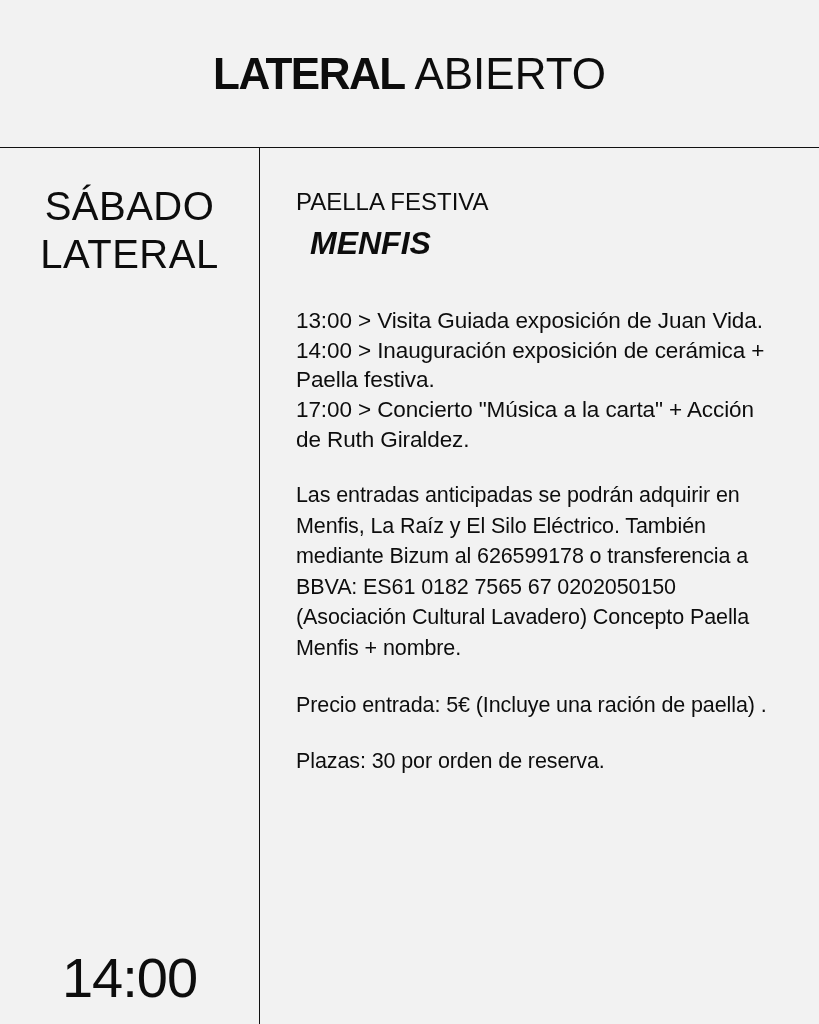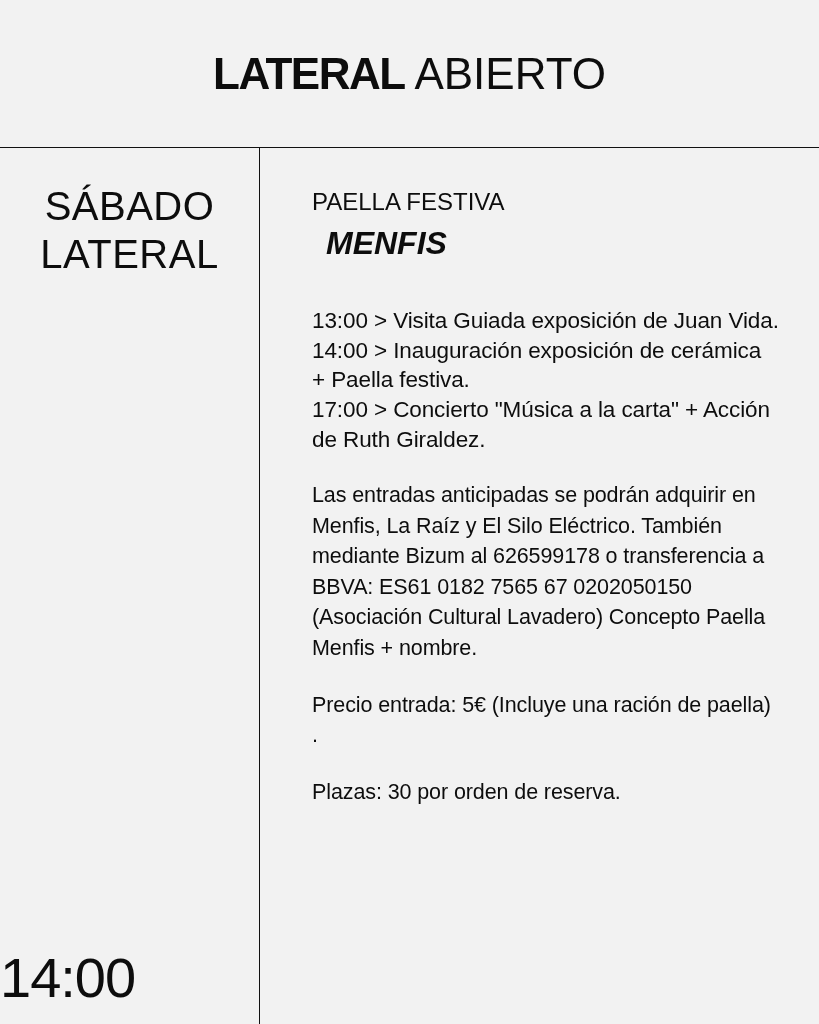--- a/index.html
+++ b/index.html
@@ -44,21 +44,20 @@
   .brand .light {
     font-weight: 300;
     letter-spacing: 0px;
   }
 
   
   .content {
     display: flex;
     height: 876px;
     box-sizing: border-box;
-    gap: 16px;
   }
 
   .left-col {
     width: 260px;
     flex: 0 0 260px;
     position: relative;
     border-right: 1.5px solid #111;
     box-sizing: border-box;
     padding-top: 36px;
   }
@@ -84,21 +83,21 @@
     font-weight: 400;
     letter-spacing: 0.5px;
     line-height: 1.1;
     margin-top: 4px;
   }
   .time-big {
     position: absolute;
     bottom: 14px;
     left: 0;
     right: 0;
-    text-align: left;
+    text-align: center;
     font-size: 56px;
     font-weight: 500;
     letter-spacing: -1px;
     margin-top: 12px;
   }
 
   .right-col {
     flex: 1 1 auto;
     padding: 40px 40px 0 36px;
     box-sizing: border-box;

